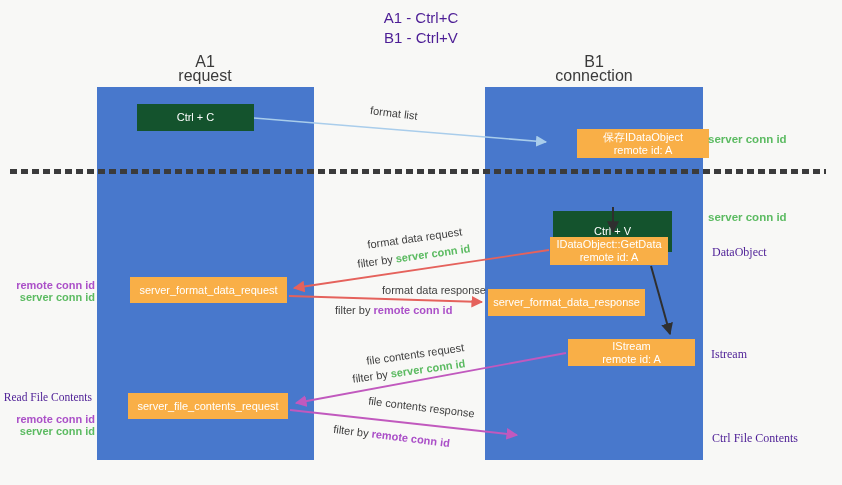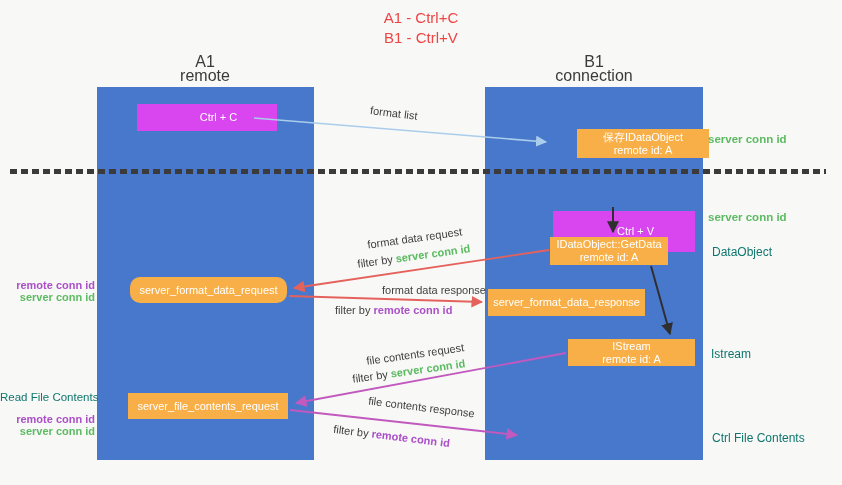--- a/index.html
+++ b/index.html
@@ -3,54 +3,54 @@
 <meta charset="utf-8">
 <style>
   html,body{margin:0;padding:0;}
   .canvas{
     position:relative; width:842px; height:485px;
     background:#f8f8f6; overflow:hidden;
     font-family:"Liberation Sans", sans-serif;
     color:#3c3c3c;
   }
   .title{position:absolute; left:321px; top:8px; width:200px; text-align:center;
-         font-size:15px; line-height:20px; color:#ef4444;}
+         font-size:15px; line-height:20px; color:#4c1d95;}
   .lane-header{position:absolute; width:120px; text-align:center; font-size:16px; line-height:14px; color:#3a3a3a;}
   .lane{position:absolute; top:87px; height:373px; background:#4878cc;}
   .lane-a{left:97px; width:217px;}
   .lane-b{left:485px; width:218px;}
   .divider{position:absolute; left:10px; top:169px; width:816px; height:5px;
            background:repeating-linear-gradient(to right,#3b3b3b 0 7px,transparent 7px 11px);}
   .box{position:absolute; display:flex; flex-direction:column; align-items:center; justify-content:center;
        color:#ffffff; text-align:center; font-size:11px; line-height:13px;}
-  .green{background:#d946ef;padding-left:23px;}
+  .green{background:#14532d;}
   .orange{background:#f9af47;}
   .mid-label{position:absolute; font-size:11px; color:#3f3f3f; white-space:nowrap;}
   .rot-neg{transform:rotate(-8deg);}
   .rot-pos{transform:rotate(7deg);}
   .bold-green{color:#5cbb62; font-weight:bold;}
   .bold-purple{color:#ab50c8; font-weight:bold;}
   .side-label{position:absolute; font-size:11.5px; white-space:nowrap;}
   .left-block{position:absolute; text-align:right; font-size:11px; line-height:12px; white-space:nowrap;}
-  .dark{color:#0f766e; font-weight:normal;}
+  .dark{color:#4c1d95; font-weight:normal;font-family:Liberation Serif, serif;}
   svg.arrows{position:absolute; left:0; top:0; pointer-events:none;}
 </style>
 </head>
 <body>
 
 <div class="canvas">
 
   <div class="title">
     <div>A1 - Ctrl+C</div>
     <div>B1 - Ctrl+V</div>
   </div>
 
   <div class="lane-header" style="left:145px; top:55px;">
     <div>A1</div>
-    <div>remote</div>
+    <div>request</div>
   </div>
   <div class="lane-header" style="left:534px; top:55px;">
     <div>B1</div>
     <div>connection</div>
   </div>
 
   <div class="lane lane-a"></div>
   <div class="lane lane-b"></div>
 
   <div class="divider"></div>
@@ -66,21 +66,21 @@
 
   <div class="box green" style="left:553px; top:183px; width:119px; height:41px;margin-top:28px;">
     <span>Ctrl + V</span>
   </div>
 
   <div class="box orange" style="left:550px; top:237px; width:118px; height:28px;">
     <span>IDataObject::GetData</span>
     <span>remote id: A</span>
   </div>
 
-  <div class="box orange" style="left:130px; top:277px; width:157px; height:26px;border-radius:10px;">
+  <div class="box orange" style="left:130px; top:277px; width:157px; height:26px;">
     <span>server_format_data_request</span>
   </div>
 
   <div class="box orange" style="left:488px; top:289px; width:157px; height:27px;">
     <span>server_format_data_response</span>
   </div>
 
   <div class="box orange" style="left:568px; top:339px; width:127px; height:27px;">
     <span>IStream</span>
     <span>remote id: A</span>

